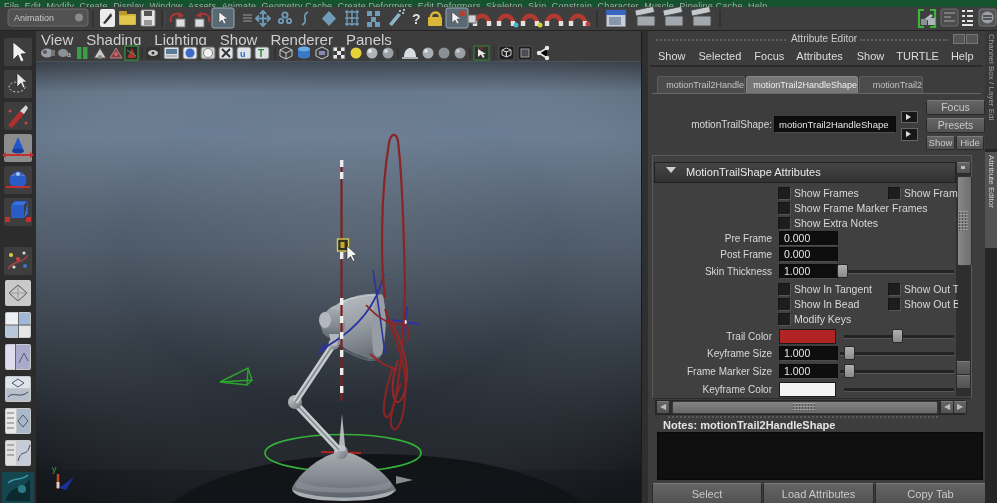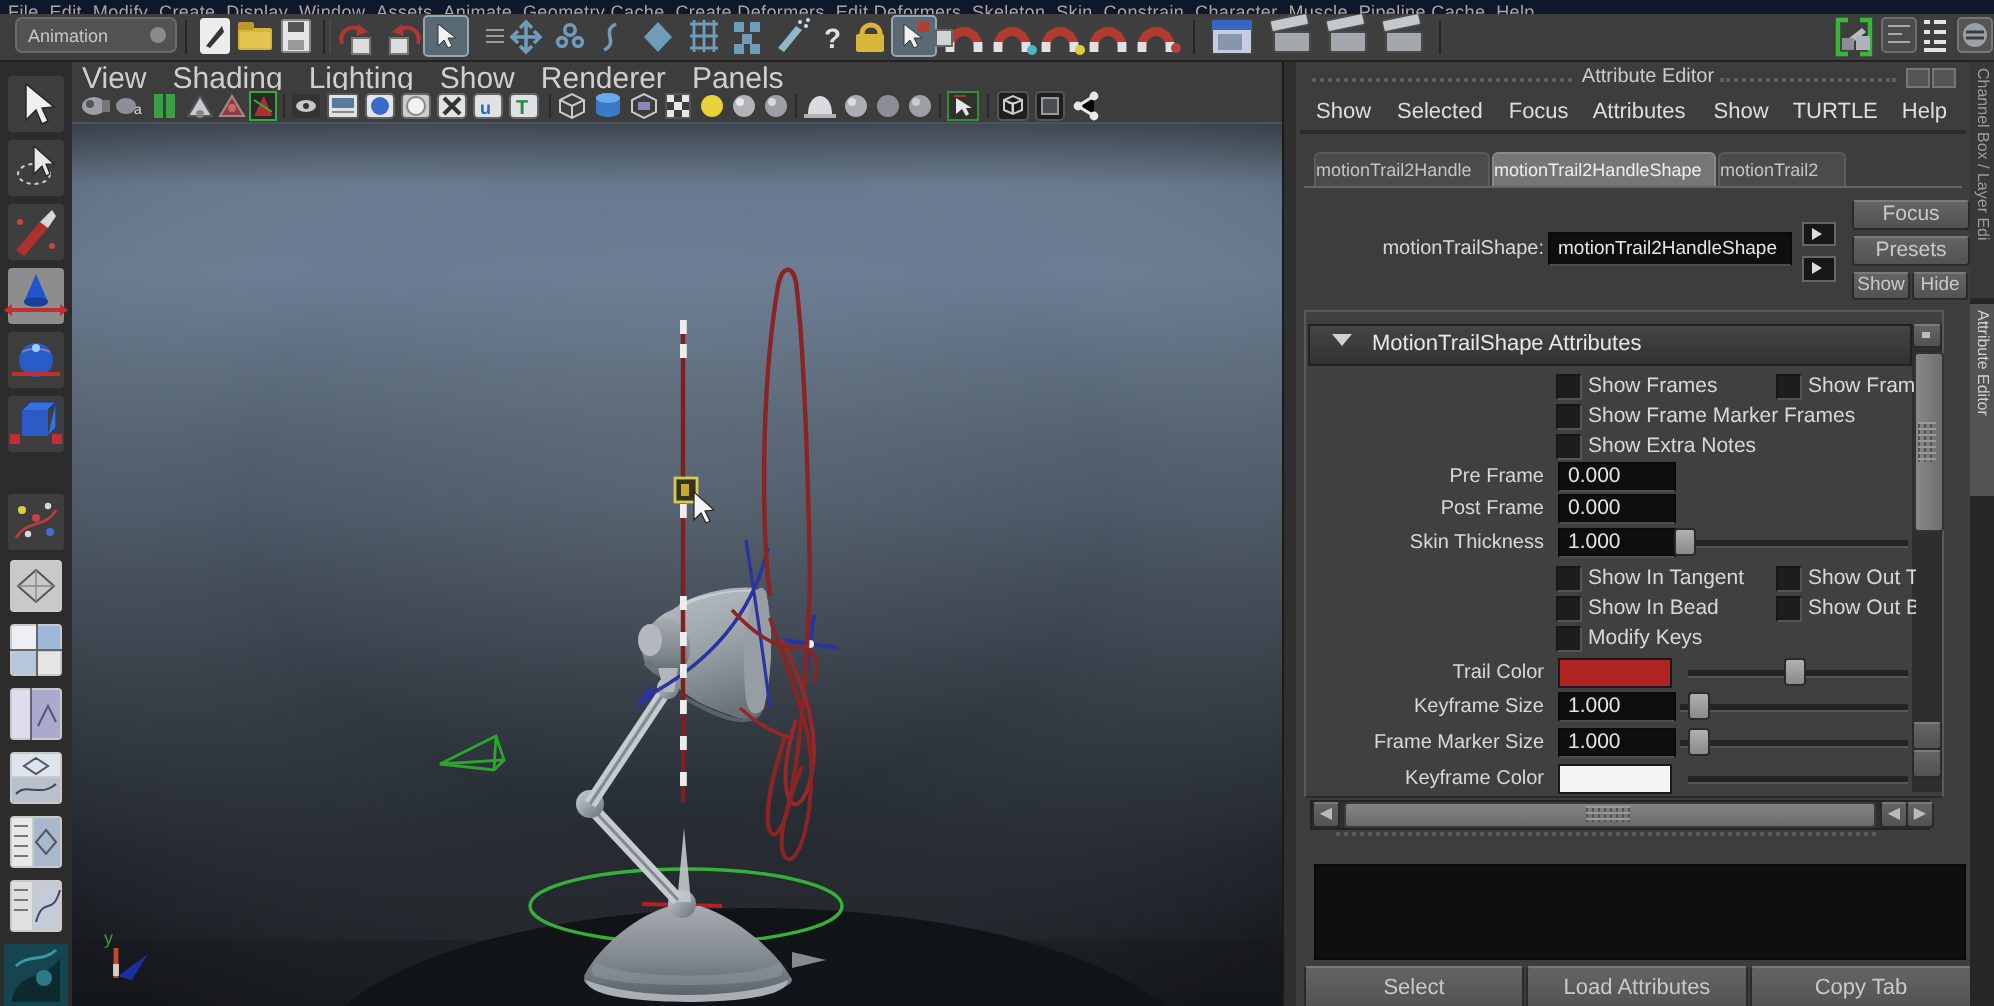--- a/index.html
+++ b/index.html
@@ -1,30 +1,30 @@
 <!DOCTYPE html>
 <html><head><meta charset="utf-8"><style>
 html,body{margin:0;padding:0}
 body{width:997px;height:503px;overflow:hidden;background:#3a3a3a;font-family:"Liberation Sans",sans-serif;position:relative}
 .abs{position:absolute}
-#menubar{left:0;top:0;width:997px;height:7px;background:#0f172a;overflow:hidden}
+#menubar{left:0;top:0;width:997px;height:7px;background:#14532d;overflow:hidden}
 #menubar div{position:absolute;top:1px;left:4px;width:990px;color:#a8a8a8;font-size:9px;letter-spacing:.2px;white-space:nowrap}
 #shelf{left:0;top:7px;width:997px;height:23px;background:#3e3e3e;border-bottom:1px solid #232323}
 #toolbox{left:0;top:31px;width:36px;height:472px;background:#2c2c2c;border-right:1px solid #1e1e1e}
 #vpmenu{left:36px;top:31px;width:605px;height:14px;background:#3d3d3d;color:#cfcfcf;font-size:15px}
 #vpmenu span{margin-right:13px}
 #vpicons{left:36px;top:45px;width:605px;height:16px;background:#3d3d3d;border-bottom:1px solid #49555e}
 #view{left:36px;top:62px}
 #divider{left:641px;top:31px;width:7px;height:472px;background:#2f2f2f;border-left:1px solid #1a1a1a;border-right:1px solid #505050}
 #ae{left:648px;top:31px;width:337px;height:472px;background:#3d3d3d;font-size:11px;color:#d6d6d6}
 #sidebar{left:985px;top:31px;width:12px;height:472px;background:#262626}
 .vtab{position:absolute;left:0;width:12px;background:#3a3a3a;color:#9d9d9d;font-size:8px;overflow:hidden}
 .vtxt{writing-mode:vertical-rl;white-space:nowrap;display:block;margin:3px auto 0 2px}
 .aebtn{position:absolute;background:linear-gradient(#646464,#525252);border:1px solid #2a2a2a;border-top-color:#7a7a7a;border-radius:2px;color:#c9c9c9;text-align:center;font-size:10.5px}
-.tab{position:absolute;top:0;height:16px;background:#4b4b4b;border:1px solid #5c5c5c;border-bottom:none;border-radius:3px 3px 0 0;color:#c4c4c4;font-size:9px;text-align:left;line-height:16px;overflow:hidden}
+.tab{position:absolute;top:0;height:16px;background:#4b4b4b;border:1px solid #5c5c5c;border-bottom:none;border-radius:3px 3px 0 0;color:#c4c4c4;font-size:9px;text-align:right;line-height:16px;overflow:hidden}
 .cb{position:absolute;width:11px;height:11px;background:#1d1d1d;border:1px solid #161616;border-bottom-color:#555;border-right-color:#555}
 .lbl{position:absolute;color:#d8d8d8;font-size:10.5px;white-space:nowrap}
 .rlbl{position:absolute;color:#d8d8d8;font-size:10px;text-align:right;white-space:nowrap}
 .fld{position:absolute;background:#0e0e0e;border:1px solid #0a0a0a;border-bottom-color:#4e4e4e;color:#e6e6e6;font-size:10.5px;padding:0 0 0 4px;line-height:13px}
 .sld{position:absolute;height:3px;background:#232323;border-bottom:1px solid #575757}
 .hdl{position:absolute;width:9px;height:12px;background:linear-gradient(#b0b0b0,#8a8a8a);border:1px solid #2a2a2a;border-radius:2px}
 </style></head>
 <body>
 <div class="abs" id="menubar">
     <div>File&nbsp;&nbsp;Edit&nbsp;&nbsp;Modify&nbsp;&nbsp;Create&nbsp;&nbsp;Display&nbsp;&nbsp;Window&nbsp;&nbsp;Assets&nbsp;&nbsp;Animate&nbsp;&nbsp;Geometry Cache&nbsp;&nbsp;Create Deformers&nbsp;&nbsp;Edit Deformers&nbsp;&nbsp;Skeleton&nbsp;&nbsp;Skin&nbsp;&nbsp;Constrain&nbsp;&nbsp;Character&nbsp;&nbsp;Muscle&nbsp;&nbsp;Pipeline Cache&nbsp;&nbsp;Help</div>
@@ -535,20 +535,21 @@
   <div class="sld" style="left:196px;top:357px;width:110px"></div>
 
   <div class="abs" style="left:7px;top:369px;width:308px;height:13px;background:#2e2e2e;border:1px solid #252525"></div>
   <div class="aebtn" style="left:8px;top:370px;width:12px;height:11px;line-height:10px;font-size:8px;color:#bbb">◀</div>
   <div class="abs" style="left:24px;top:370px;width:264px;height:11px;background:linear-gradient(#848484,#6a6a6a);border:1px solid #3a3a3a;border-radius:2px"></div>
   <div class="abs" style="left:145px;top:372px;width:22px;height:8px;background:repeating-linear-gradient(#9a9a9a 0 1px,transparent 1px 3px),repeating-linear-gradient(90deg,#555 0 1px,transparent 1px 3px)"></div>
   <div class="aebtn" style="left:292px;top:370px;width:12px;height:11px;line-height:10px;font-size:8px;color:#bbb">◀</div>
   <div class="aebtn" style="left:305px;top:370px;width:12px;height:11px;line-height:10px;font-size:8px;color:#bbb">▶</div>
 
   <div class="abs" style="left:20px;top:385px;width:270px;border-top:2px dotted #5a5a5a"></div>
+  <div class="lbl" style="left:15px;top:388px;font-weight:bold;font-size:11px;color:#e4e4e4">Notes: motionTrail2HandleShape</div>
   <div class="abs" style="left:9px;top:401px;width:324px;height:46px;background:#0f0f0f;border:1px solid #0a0a0a"></div>
 
   <div class="aebtn" style="left:4px;top:452px;width:108px;height:20px;line-height:20px;font-size:11px">Select</div>
   <div class="aebtn" style="left:115px;top:452px;width:109px;height:20px;line-height:20px;font-size:11px">Load Attributes</div>
   <div class="aebtn" style="left:227px;top:452px;width:109px;height:20px;line-height:20px;font-size:11px">Copy Tab</div>
 </div>
 <div class="abs" id="sidebar">
   <div class="vtab" style="top:0;height:118px;background:#383838">
       <span class="vtxt">Channel Box / Layer Edi</span>
     </div>

